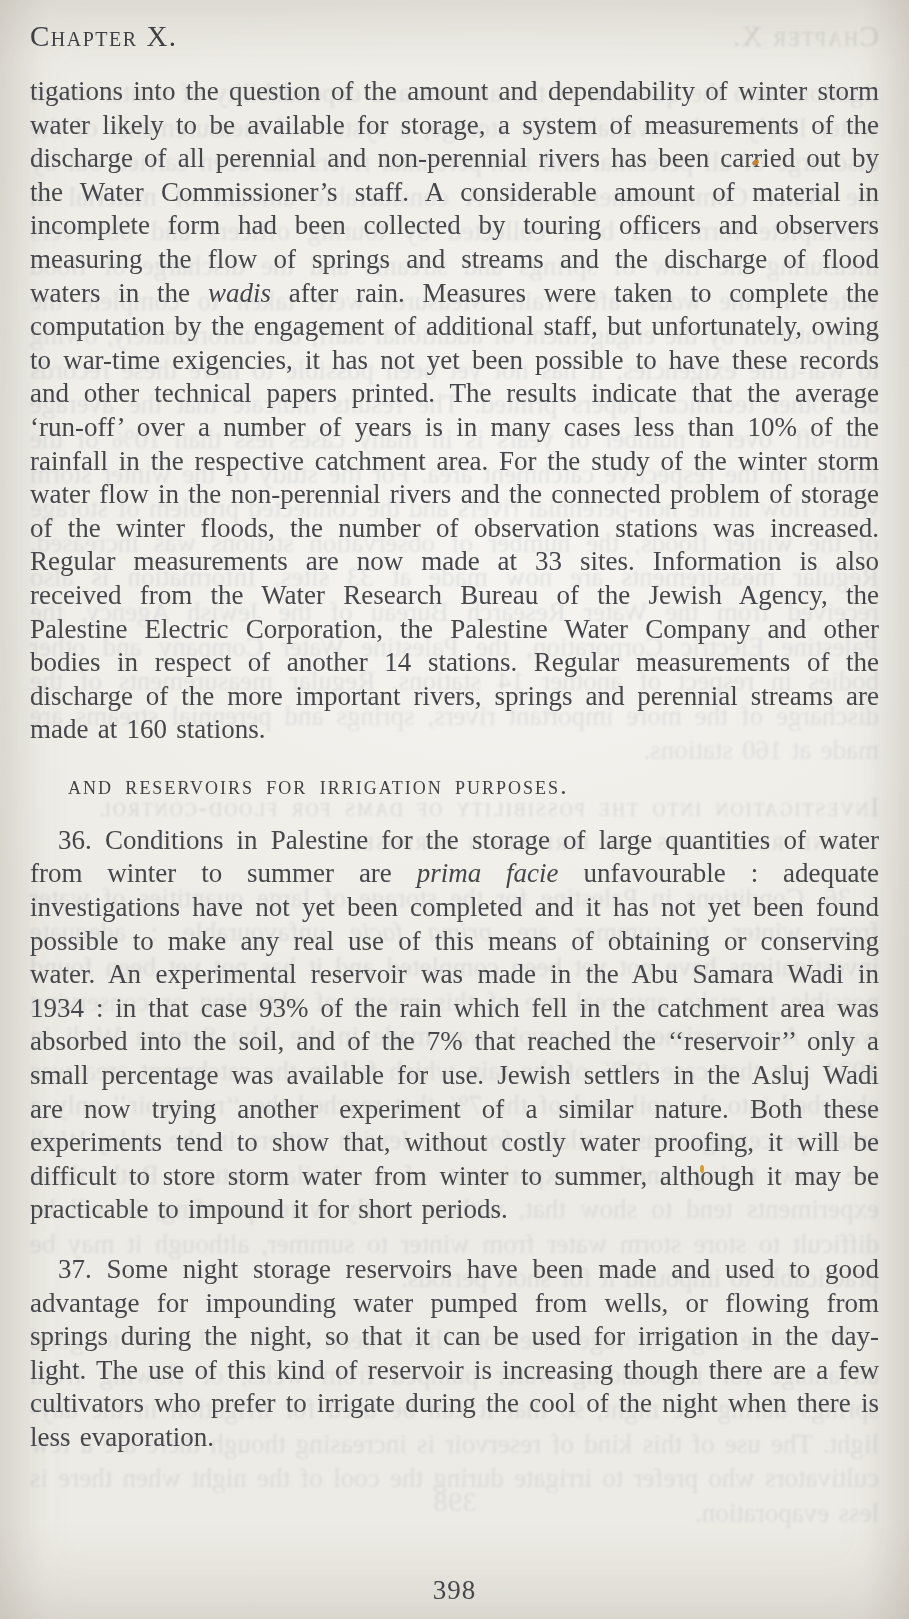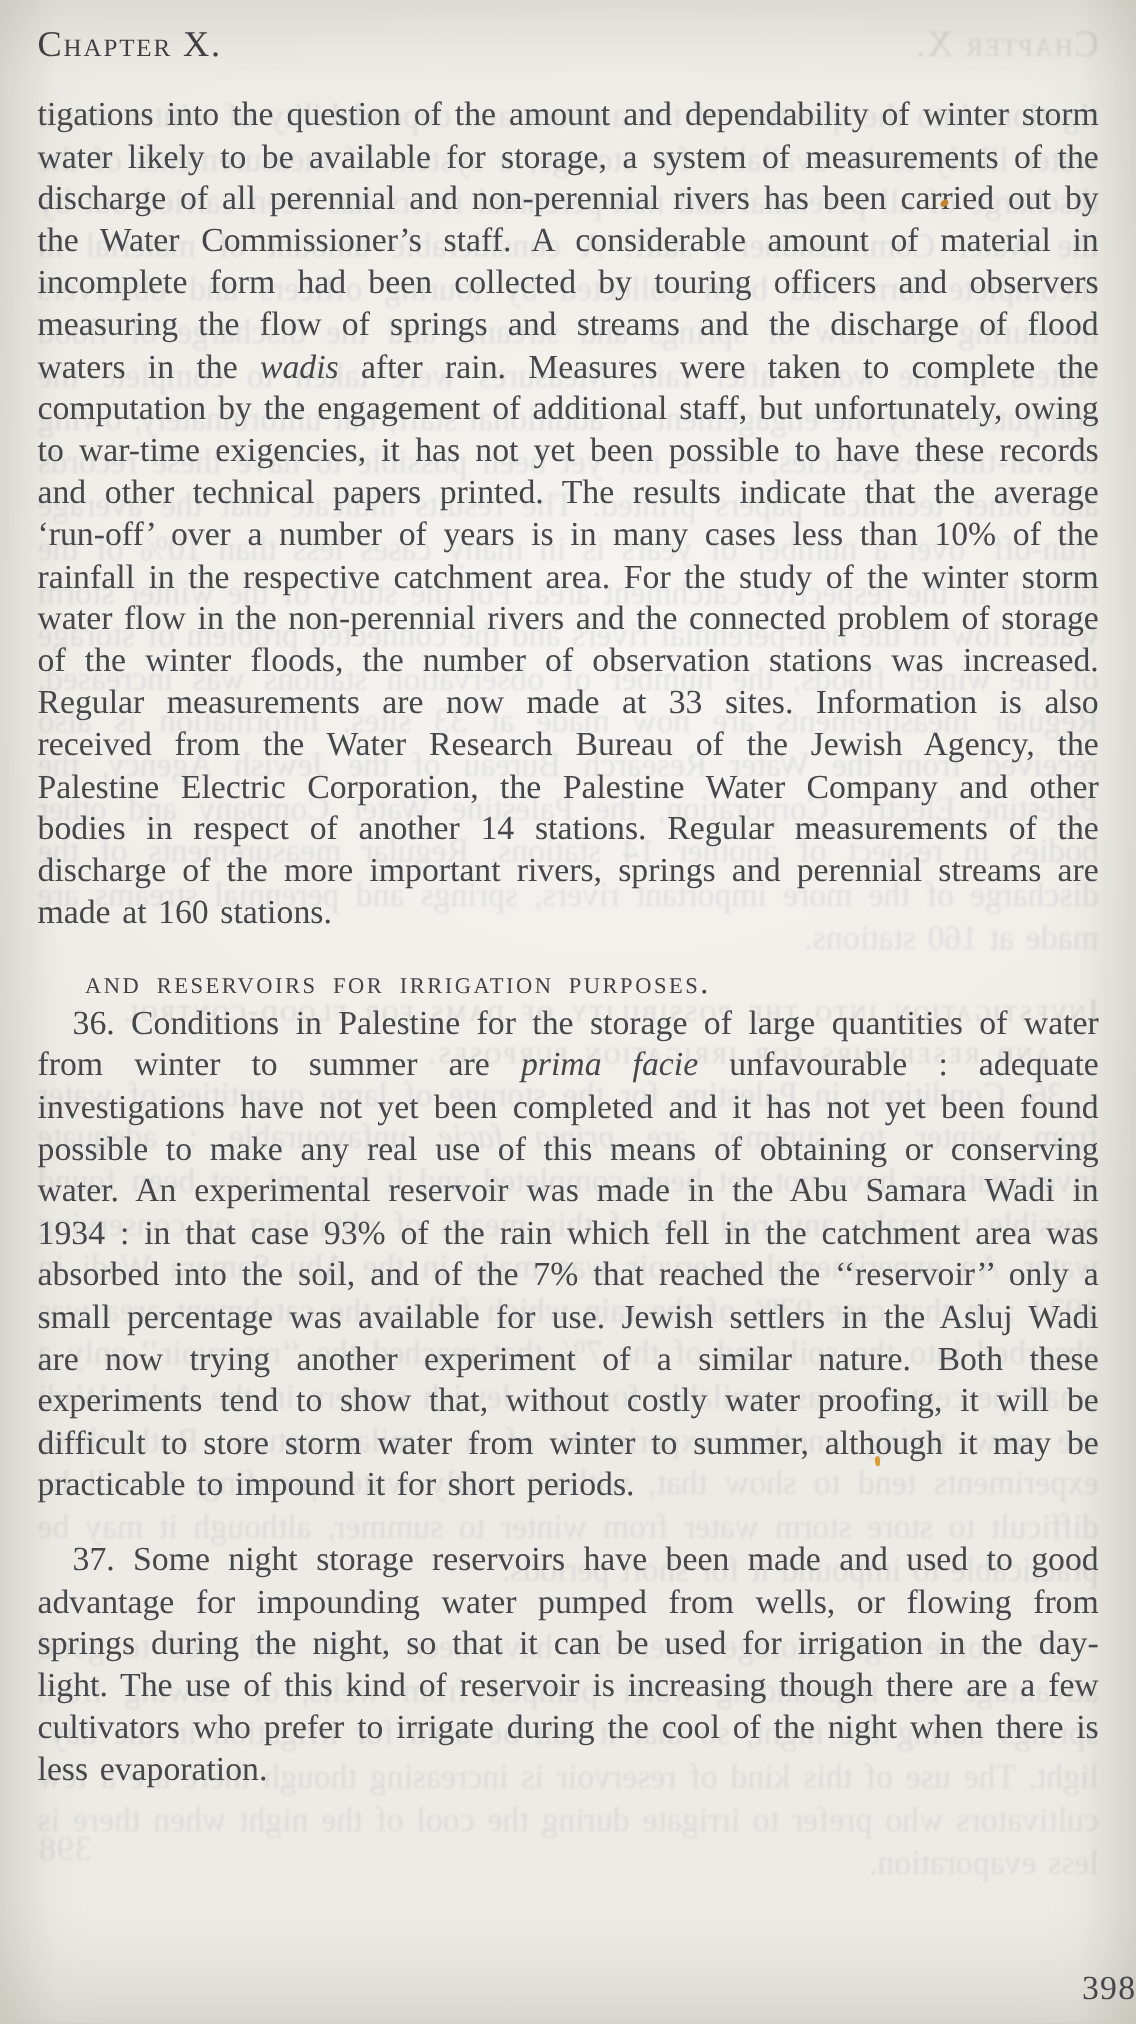--- a/index.html
+++ b/index.html
@@ -56,28 +56,28 @@
     margin-top: 22px;
     font-variant: small-caps;
     font-size: 25.5px;
     line-height: 33px;
     letter-spacing: 2px;
     word-spacing: 4px;
     color: #414146;
   }
   .sh-line2 { margin-left: 38px; font-family: Liberation Serif, serif; }
 
-  .para-36 { text-indent: 28px; }
+  .para-36 { margin-top: 22px; text-indent: 28px; }
   .para-37 { margin-top: 26px; text-indent: 28px; }
 
   .page-number {
     position: absolute;
     bottom: 13px; left: 0;
     width: 100%;
-    text-align: right;
+    text-align: center;
     font-size: 27px;
     letter-spacing: 1px;
   }
 
   .speck { position: absolute; pointer-events: none; }
   .speck1 { left: 752px; top: 160px; width: 7px; height: 5px; background: #c08433; border-radius: 60% 40% 55% 45%; transform: rotate(-28deg); }
   .speck2 { left: 700px; top: 1165px; width: 4px; height: 8px; background: #dc9c2e; border-radius: 50% 50% 40% 60%; }
 </style>
 </head>
 <body>

